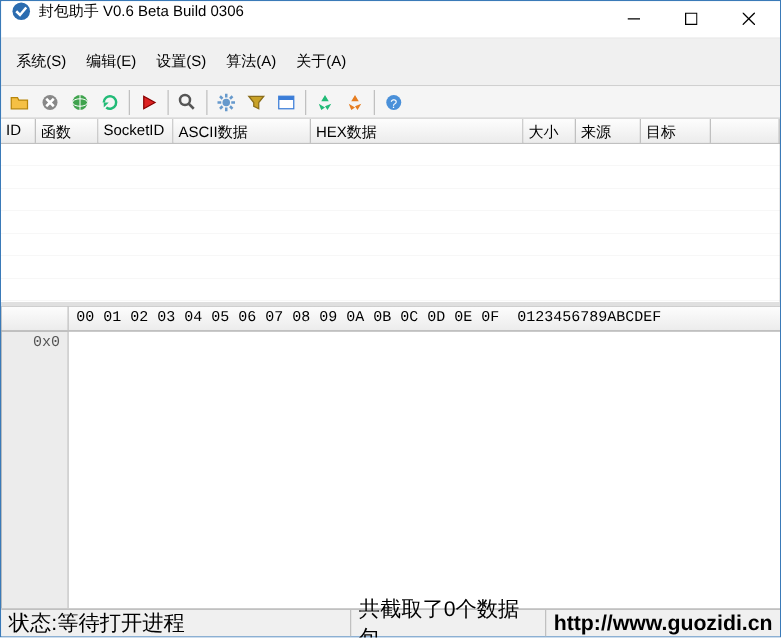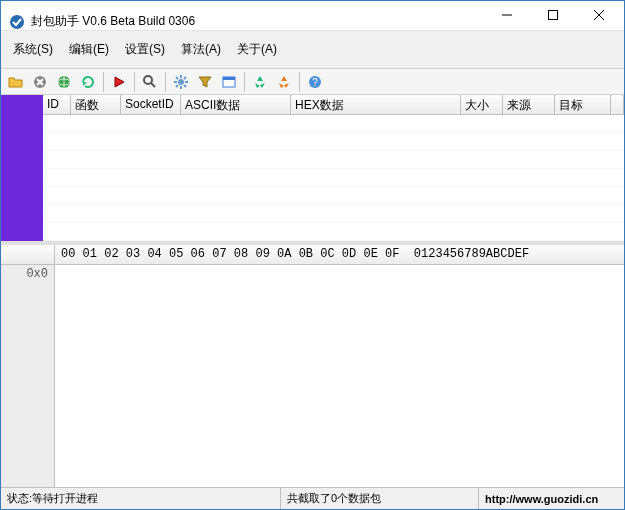--- a/index.html
+++ b/index.html
@@ -1,40 +1,40 @@
 <!DOCTYPE html>
 <html><head>
 <meta charset="utf-8">
 <style>
 * { box-sizing: border-box; margin: 0; padding: 0; }
 body { font-family: "Microsoft YaHei", "SimSun", Arial, sans-serif; font-size: 12px; background: #fff; }
 .window { width: 625px; height: 510px; border: 1px solid #3a7ab8; display: flex; flex-direction: column; background: #fff; position: relative; }
-.titlebar { height: 30px; background: #fff; display: flex; align-items: flex-end; padding: 0 2px 0 8px; border-bottom: 1px solid #e5e5e5; }
+.titlebar { height: 30px; background: #fff; display: flex; align-items: flex-start; padding: 0 2px 0 8px; border-bottom: 1px solid #e5e5e5; }
 .titlebar .app-icon { width: 16px; height: 16px; margin-right: 6px; }
 .titlebar .title { flex: 1; font-size: 12px; color: #000; }
 .win-controls { display: flex; height: 100%; }
 .win-btn { width: 46px; height: 28px; display: flex; align-items: center; justify-content: center; color: #000; }
 .menubar { height: 38px; display: flex; align-items: center; padding: 0 4px; background: #f0f0f0; border-bottom: 1px solid #d0d0d0; }
 .menu-item { padding: 2px 8px; font-size: 12px; color: #000; }
 .toolbar { height: 26px; display: flex; align-items: center; padding: 0 4px; gap: 2px; background: #f5f5f5; border-bottom: 1px solid #d0d0d0; }
 .tool-btn { width: 22px; height: 22px; display: flex; align-items: center; justify-content: center; border: 1px solid transparent; }
 .tool-sep { width: 1px; height: 20px; background: #c0c0c0; margin: 0 2px; }
 .content { flex: 1; display: flex; flex-direction: column; overflow: hidden; }
-.grid-pane { flex: 0 0 150px; border-bottom: 4px solid #e0e0e0; overflow: auto; background:#6d28d9;padding-left:42px;}
+.grid-pane { flex: 0 0 150px; border-bottom: 4px solid #e0e0e0; overflow: auto; background:#a3a3a3;}
 .grid-header { display: flex; height: 20px; background: linear-gradient(#fdfdfd,#ececec); border-bottom: 1px solid #c0c0c0; position: sticky; top: 0; }
 .grid-col { border-right: 1px solid #c0c0c0; padding: 2px 4px; font-size: 12px; color: #000; white-space: nowrap; overflow: hidden; background: linear-gradient(#fdfdfd,#ececec);}
 .grid-body { min-height: 130px; background: repeating-linear-gradient(to bottom, #fff 0, #fff 17px, #f7f7f7 17px, #f7f7f7 18px); }
 .hex-pane { flex: 1; display: flex; flex-direction: column; overflow: hidden; background:#737373; }
 .hex-header { height: 20px; background: linear-gradient(#fdfdfd,#ececec); border-bottom: 1px solid #c0c0c0; display: flex; font-family: "Courier New", monospace; font-size: 12px; }
 .hex-offset-col { width: 54px; border-right: 1px solid #c0c0c0; }
 .hex-ruler { flex: 1; padding: 2px 6px; white-space: pre; color: #000; }
 .hex-body { flex: 1; display: flex; overflow: auto; }
 .hex-offsets { width: 54px; background: #ececec; border-right: 1px solid #c0c0c0; font-family: "Courier New", monospace; font-size: 12px; text-align: right; padding: 2px 6px; color: #555; }
 .hex-content { flex: 1; background: #fff; }
-.statusbar { height: 22px; display: flex; border-top: 1px solid #c0c0c0; background: #f0f0f0; font-size: 11px; }
+.statusbar { height: 22px; display: flex; border-top: 1px solid #c0c0c0; background: #f0f0f0; font-size: 17px; }
 .status-cell { border-right: 1px solid #c0c0c0; padding: 2px 6px; display: flex; align-items: center; }
 .status-cell:last-child { border-right: none; font-weight: bold; }
 svg { display: block; }
 </style>
 </head>
 <body>
 
 <div class="window">
 
   <div class="titlebar">

